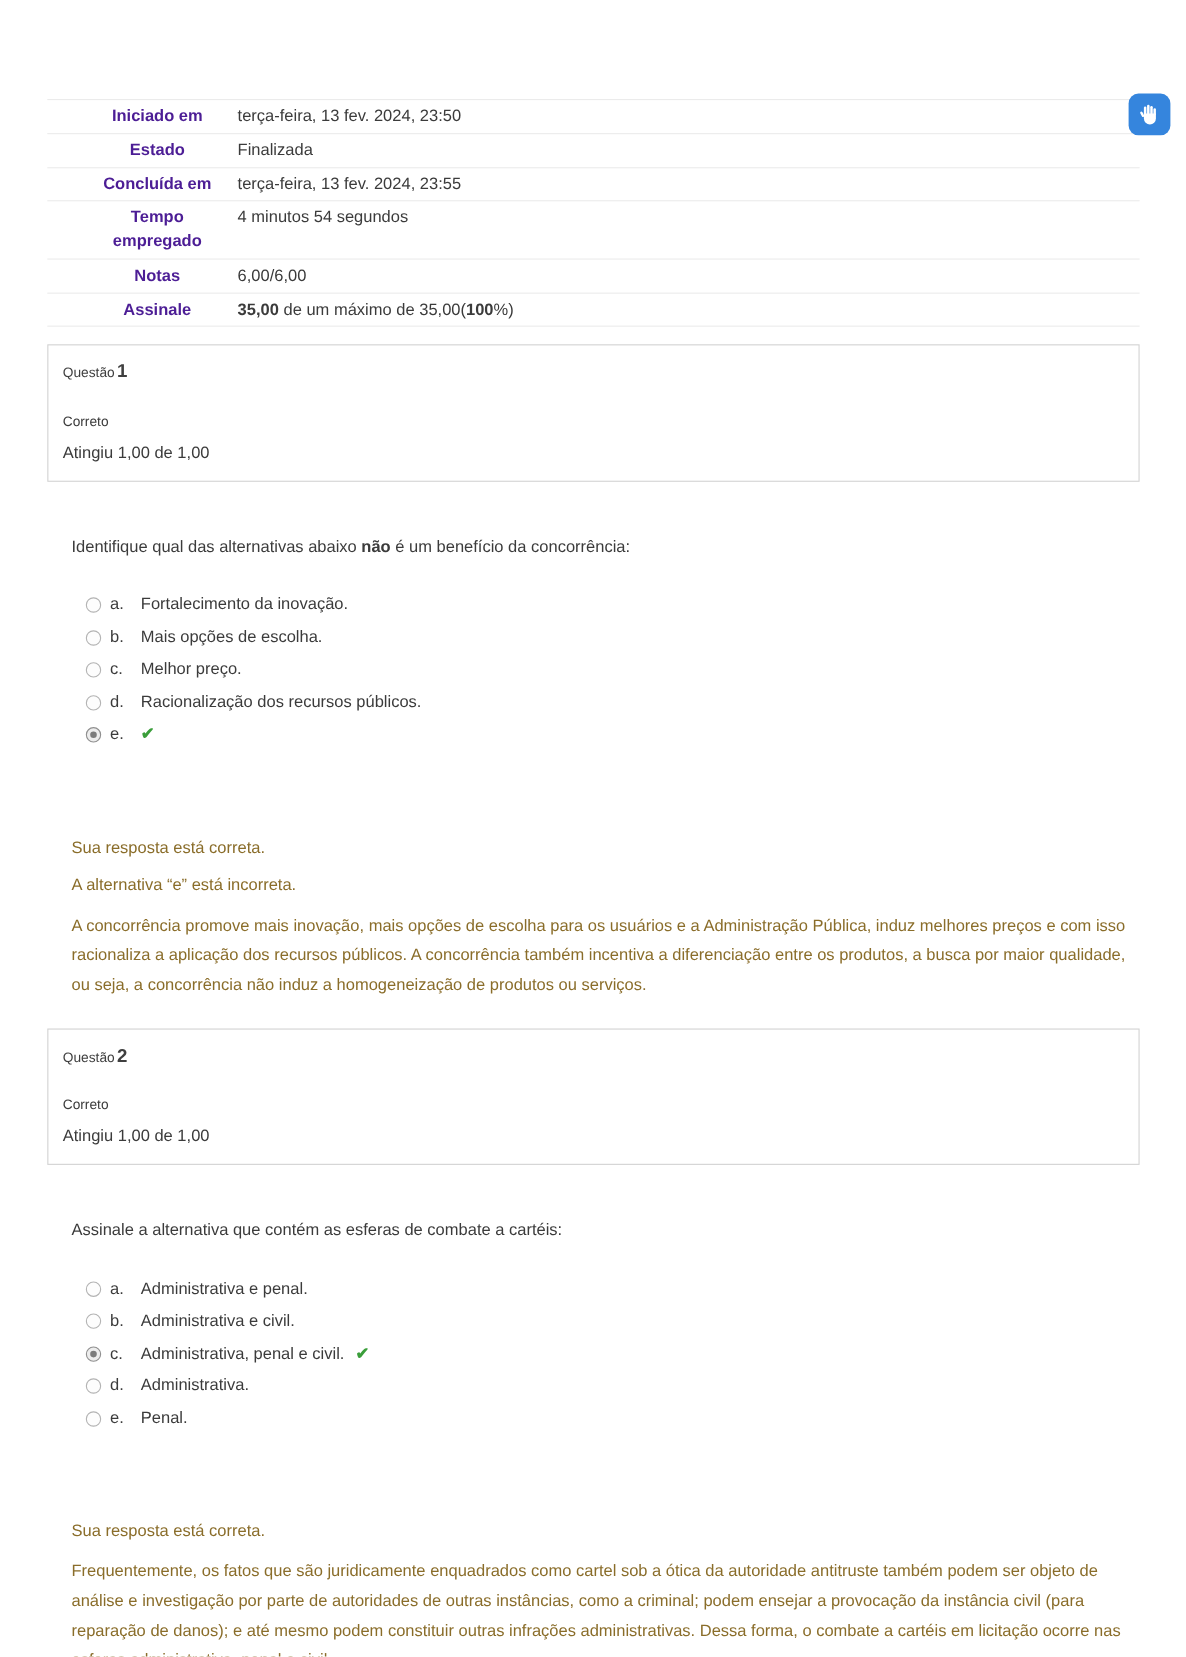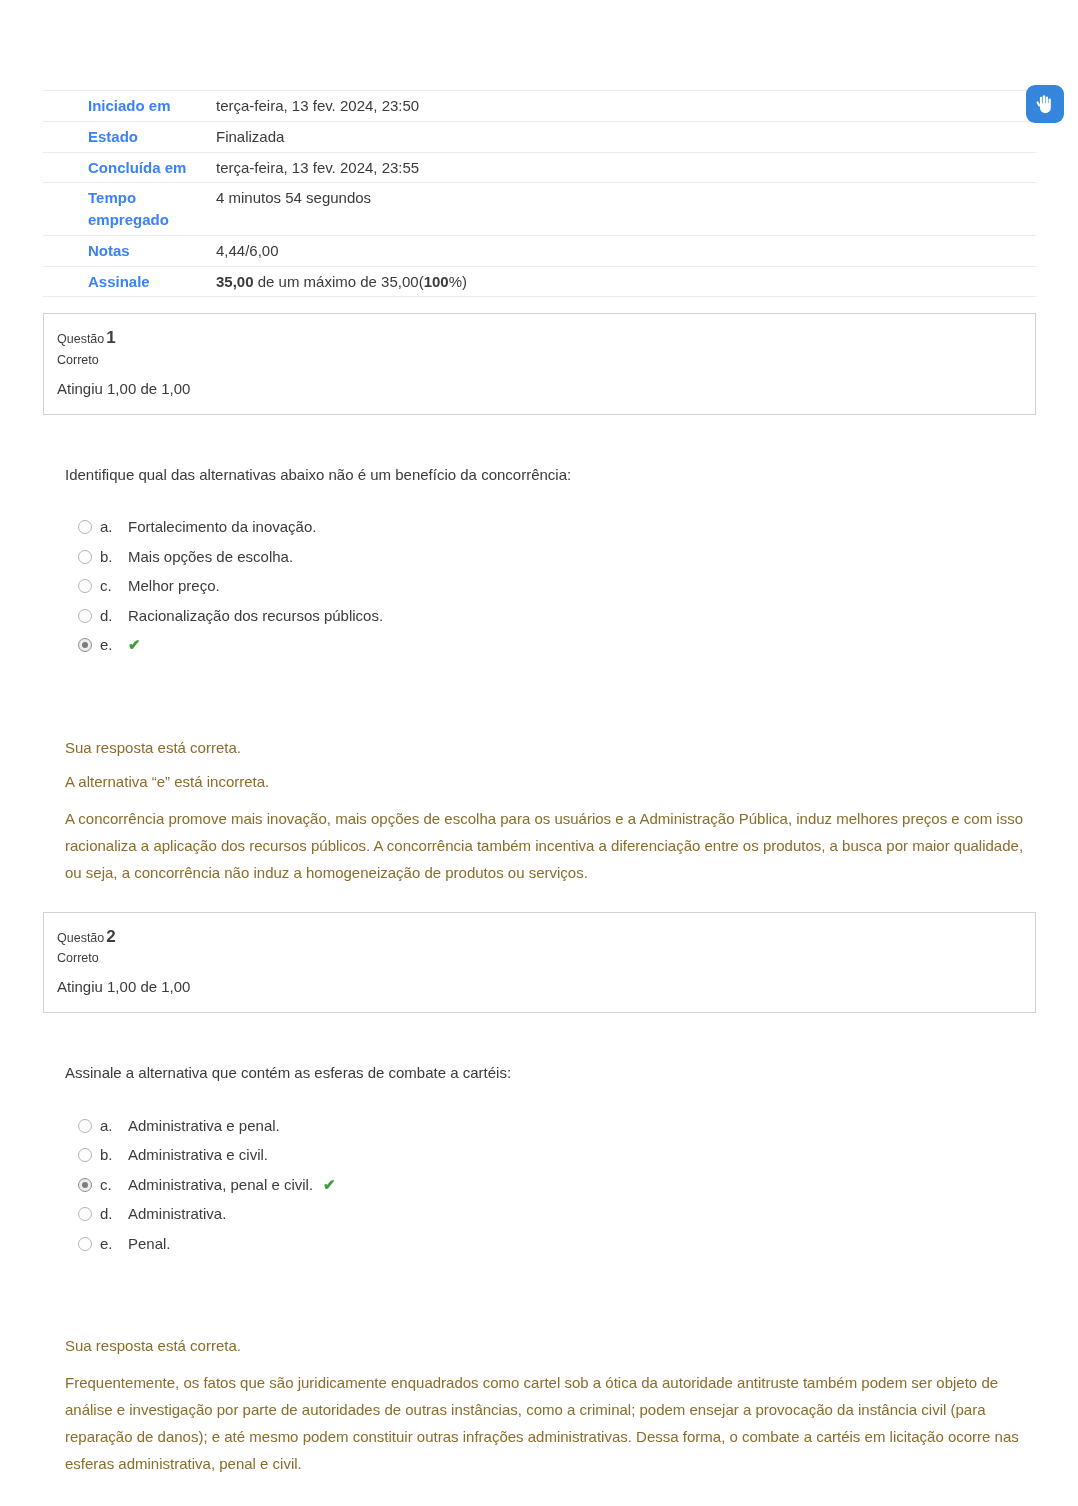--- a/index.html
+++ b/index.html
@@ -16,39 +16,39 @@
     position:absolute; top:85px; right:14px; width:38px; height:38px;
     background:#3585dd; border-radius:9px;
     display:flex; align-items:center; justify-content:center; cursor:pointer;
   }
 
   
   .summary-table { margin-top:90px; border-bottom:1px solid #ebebeb; }
   .summary-row { display:flex; border-top:1px solid #ebebeb; padding:4px 0; }
   .summary-label {
     width:110px; margin-left:45px; flex:0 0 auto;
-    text-align:left; font-weight:bold; color:#3b82f6;
+    text-align:center; font-weight:bold; color:#4c1d95;
   }
   .summary-value { padding-left:18px; }
   .summary-value b { font-weight:bold; }
 
   
   .question-info {
     margin-top:16px; border:1px solid #d2d2d2; background:#ffffff;
     padding:12px 1px 14px 13px;
   }
   .qnum-line { font-size:12.5px; color:#3f3f3f; }
   .qnum { font-size:17px; font-weight:bold; margin-left:2px; }
-  .qstate { font-size:12.5px; margin-top:0; }
+  .qstate { font-size:12.5px; margin-top:23px; }
   .qgrade { font-size:15px; margin-top:9px; }
 
   
   .question-body { padding-left:22px; }
   .question-text { margin-top:49px; color:#3b3b3b; }
-  .question-text b { font-weight:normal; }
+  .question-text b { font-weight:bold; }
 
   .options { margin-top:27px; }
   .option-row { display:flex; align-items:center; height:29.5px; }
   .radio {
     width:14px; height:14px; flex:0 0 auto; margin-left:13px;
     border:1px solid #b3b3b3; border-radius:50%; background:#fdfdfd;
     position:relative; cursor:pointer;
   }
   .radio.selected { border-color:#8f8f8f; background:#ededed; }
   .radio.selected::after {
@@ -99,21 +99,21 @@
     <div class="summary-row">
       <div class="summary-label">Concluída em</div>
       <div class="summary-value">terça-feira, 13 fev. 2024, 23:55</div>
     </div>
     <div class="summary-row">
       <div class="summary-label">Tempo empregado</div>
       <div class="summary-value">4 minutos 54 segundos</div>
     </div>
     <div class="summary-row">
       <div class="summary-label">Notas</div>
-      <div class="summary-value">4,44/6,00</div>
+      <div class="summary-value">6,00/6,00</div>
     </div>
     <div class="summary-row">
       <div class="summary-label">Assinale</div>
       <div class="summary-value"><b>35,00</b><span> de um máximo de 35,00(</span><b>100</b><span>%)</span></div>
     </div>
   </div>
 
   <div class="question-info">
     <div class="qnum-line"><span>Questão</span><span class="qnum">1</span></div>
     <div class="qstate">Correto</div>

